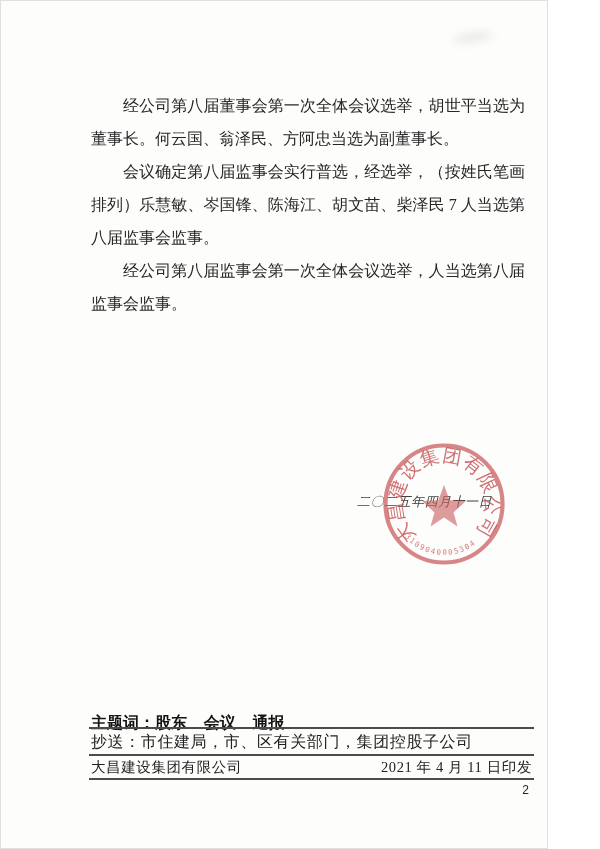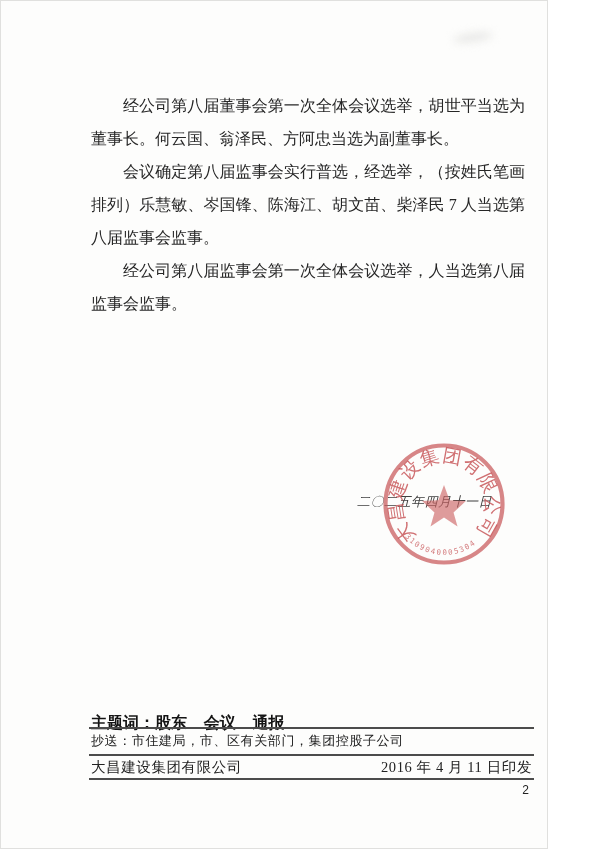--- a/index.html
+++ b/index.html
@@ -37,21 +37,21 @@
   .rule-2{top:753px;}
   .rule-3{top:777px;height:2px;}
   .subject-row{
     position:absolute;left:90px;top:700px;
     font-family:"Liberation Sans","DejaVu Sans",sans-serif;
     font-weight:bold;font-size:16px;color:#141414;white-space:nowrap;margin-top:12px;
   }
   .subject-term{margin-left:1.05em;}
   .cc-row{
     position:absolute;left:90px;top:731px;
-    font-size:13px;color:#222;letter-spacing:0.6px;white-space:nowrap;
+    font-size:16px;color:#222;letter-spacing:0.6px;white-space:nowrap;
   }
   .issuer-row{
     position:absolute;left:90px;top:757px;width:441px;
     display:flex;justify-content:space-between;
     font-size:14.5px;color:#222;letter-spacing:0.6px;
   }
   .page-num{
     position:absolute;left:88px;top:782px;width:440px;
     text-align:right;font-size:12px;color:#222;
     font-family:"Liberation Sans","DejaVu Sans",sans-serif;
@@ -94,20 +94,20 @@
   <div class="hrule rule-1"></div>
 
   <div class="cc-row">
     <span>抄送：</span><span>市住建局，市、区有关部门，集团控股子公司</span>
   </div>
 
   <div class="hrule rule-2"></div>
 
   <div class="issuer-row">
     <span>大昌建设集团有限公司</span>
-    <span>2016 年 4 月 11 日印发</span>
+    <span>2021 年 4 月 11 日印发</span>
   </div>
 
   <div class="hrule rule-3"></div>
 
   <div class="page-num">2</div>
 
 </div>
 
 </body></html>

